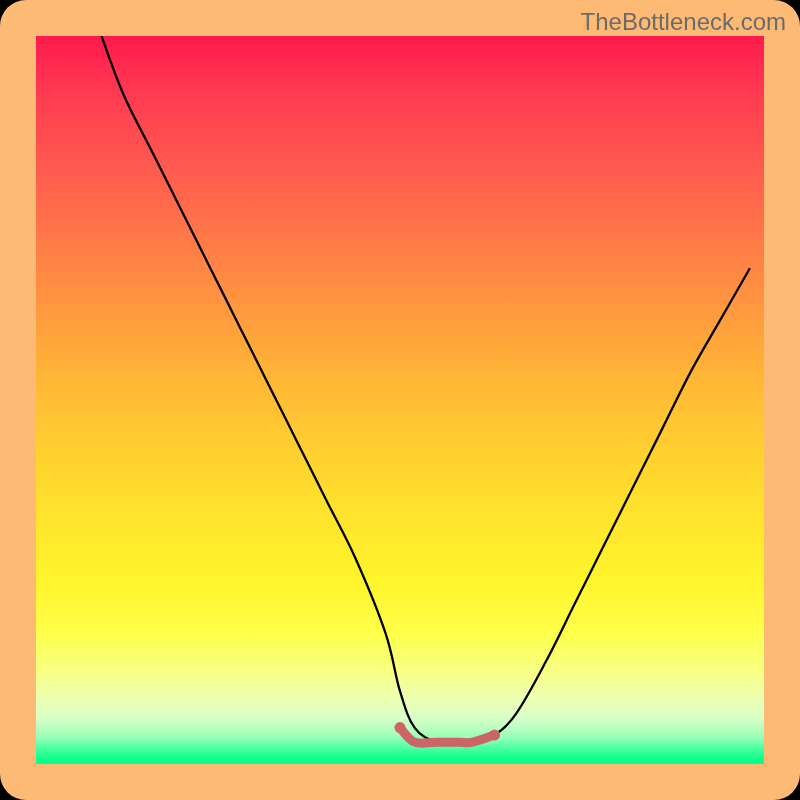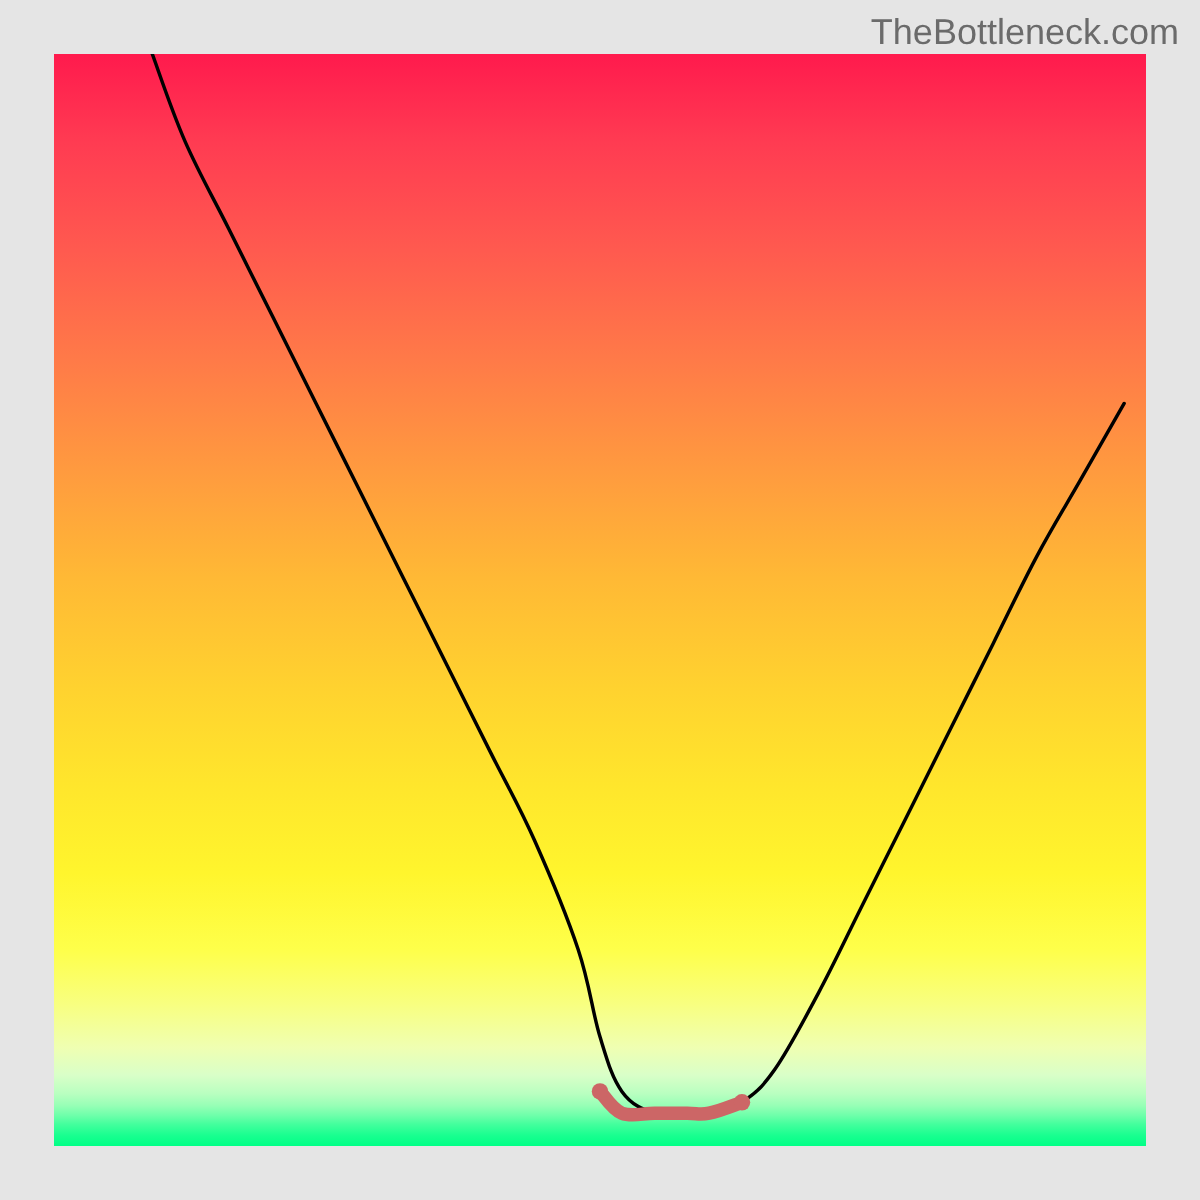--- a/index.html
+++ b/index.html
@@ -8,21 +8,22 @@
     width: 800px;
     height: 800px;
     overflow: hidden;
     background: #000;
     font-family: Arial, Helvetica, sans-serif;
   }
   .frame {
     position: absolute;
     width: 800px;
     height: 800px;
-    background: #e5e5e5;
+    background: #fdba74;
+    border-radius: 26px;
   }
   .gradient {
     position: absolute;
     left: 36px;
     top: 36px;
     width: 728px;
     height: 728px;
     overflow: hidden;
   }
   .grad-main {

